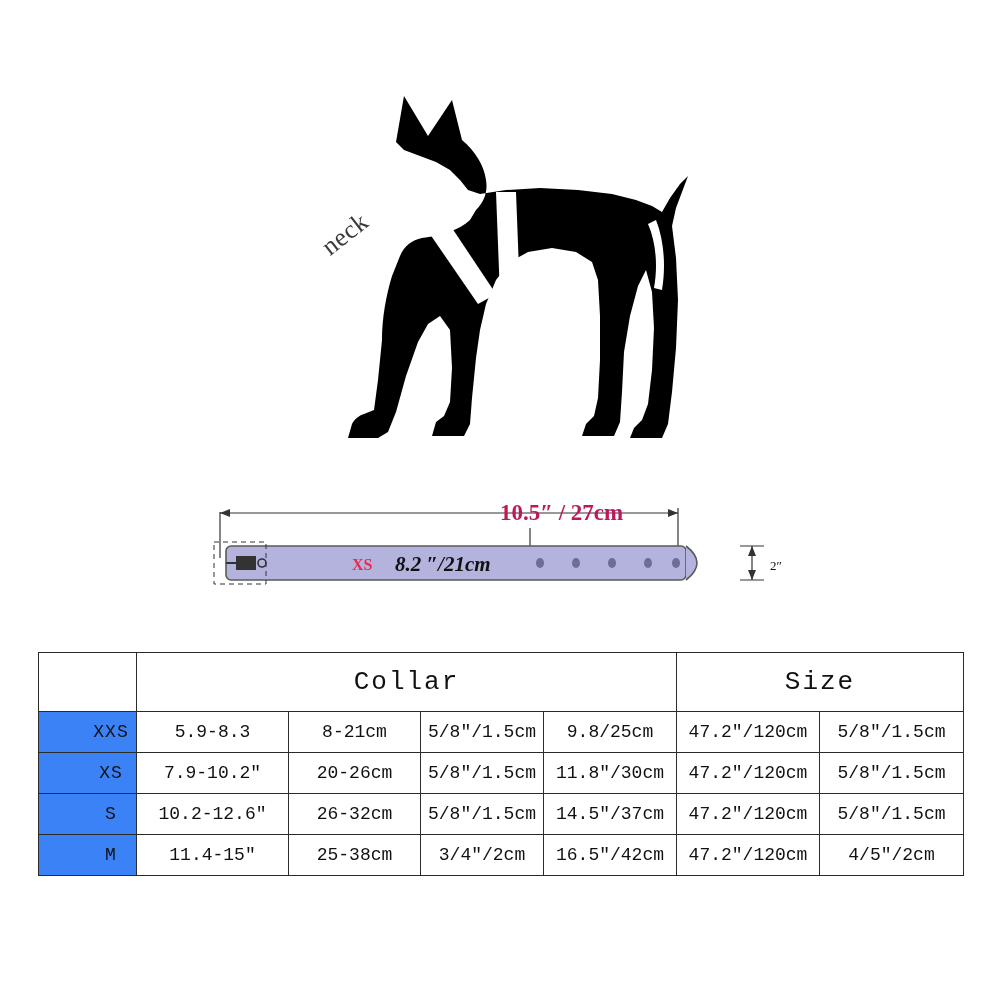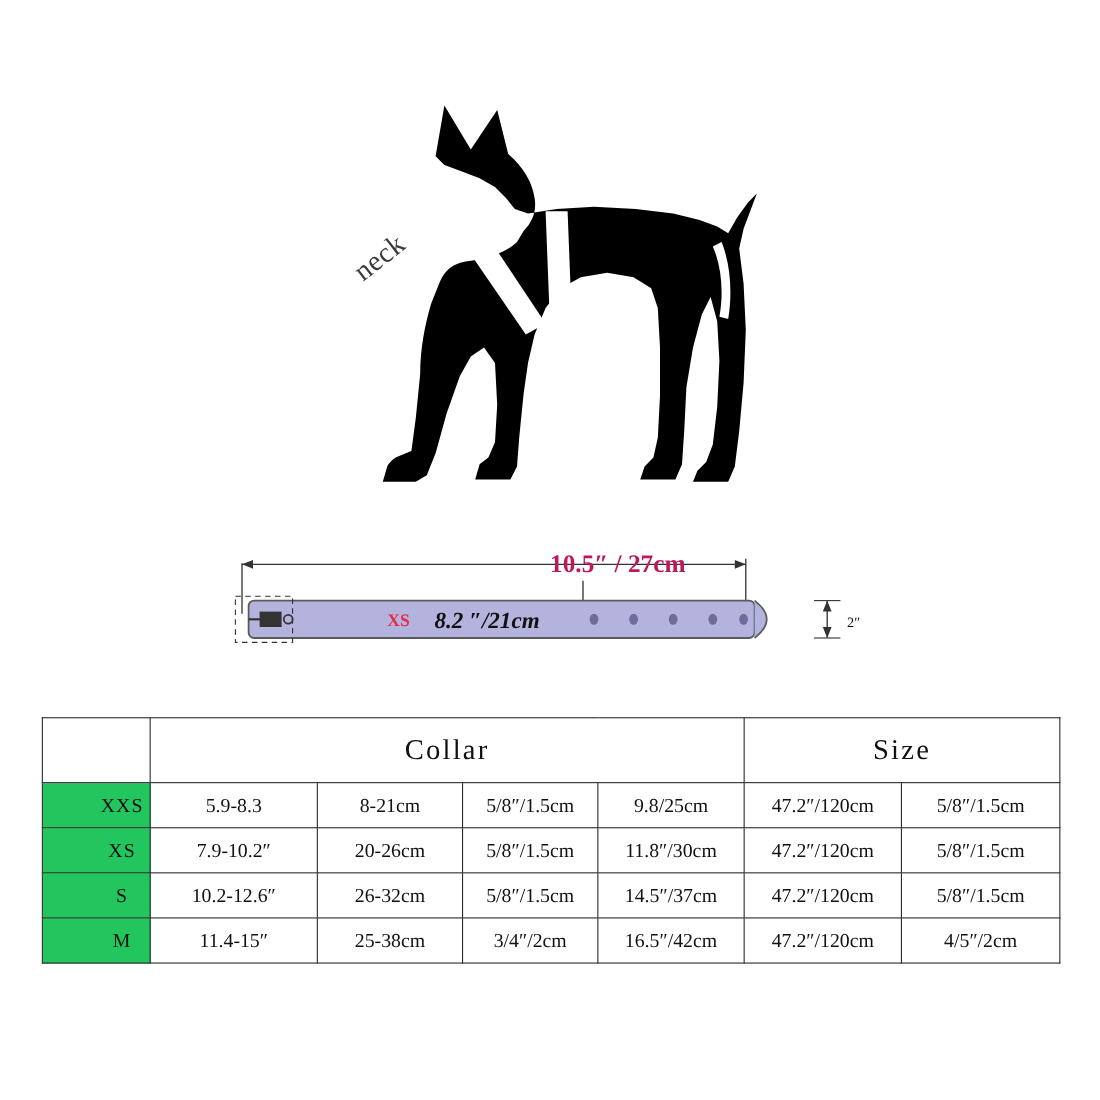--- a/index.html
+++ b/index.html
@@ -97,37 +97,38 @@
     border-collapse: collapse;
     font-family: "Liberation Serif", serif;
     table-layout: fixed;
   }
   .size-table th,
   .size-table td {
     border: 1px solid #2b2b2b;
     text-align: center;
     font-weight: normal;
     color: #111;
+    font-family: Liberation Mono, monospace;
   }
   .group-head {
     height: 56px;
     font-size: 26px;
     letter-spacing: 2px;
   }
   .col-head {
     height: 38px;
     font-size: 18px;
     letter-spacing: 1px;
   }
   .size-table tbody td {
     height: 38px;
     font-size: 18px;
   }
   .size-cell {
-    background: #22c55e;
+    background: #3b82f6;
     letter-spacing: 1px;
     padding-left: 48px;
   }
 </style>
 </head>
 <body>
 
 <div class="dog-area">
   <svg class="dog-svg" width="400" height="380" viewBox="0 0 400 380">
     <path fill="#000000" d="

